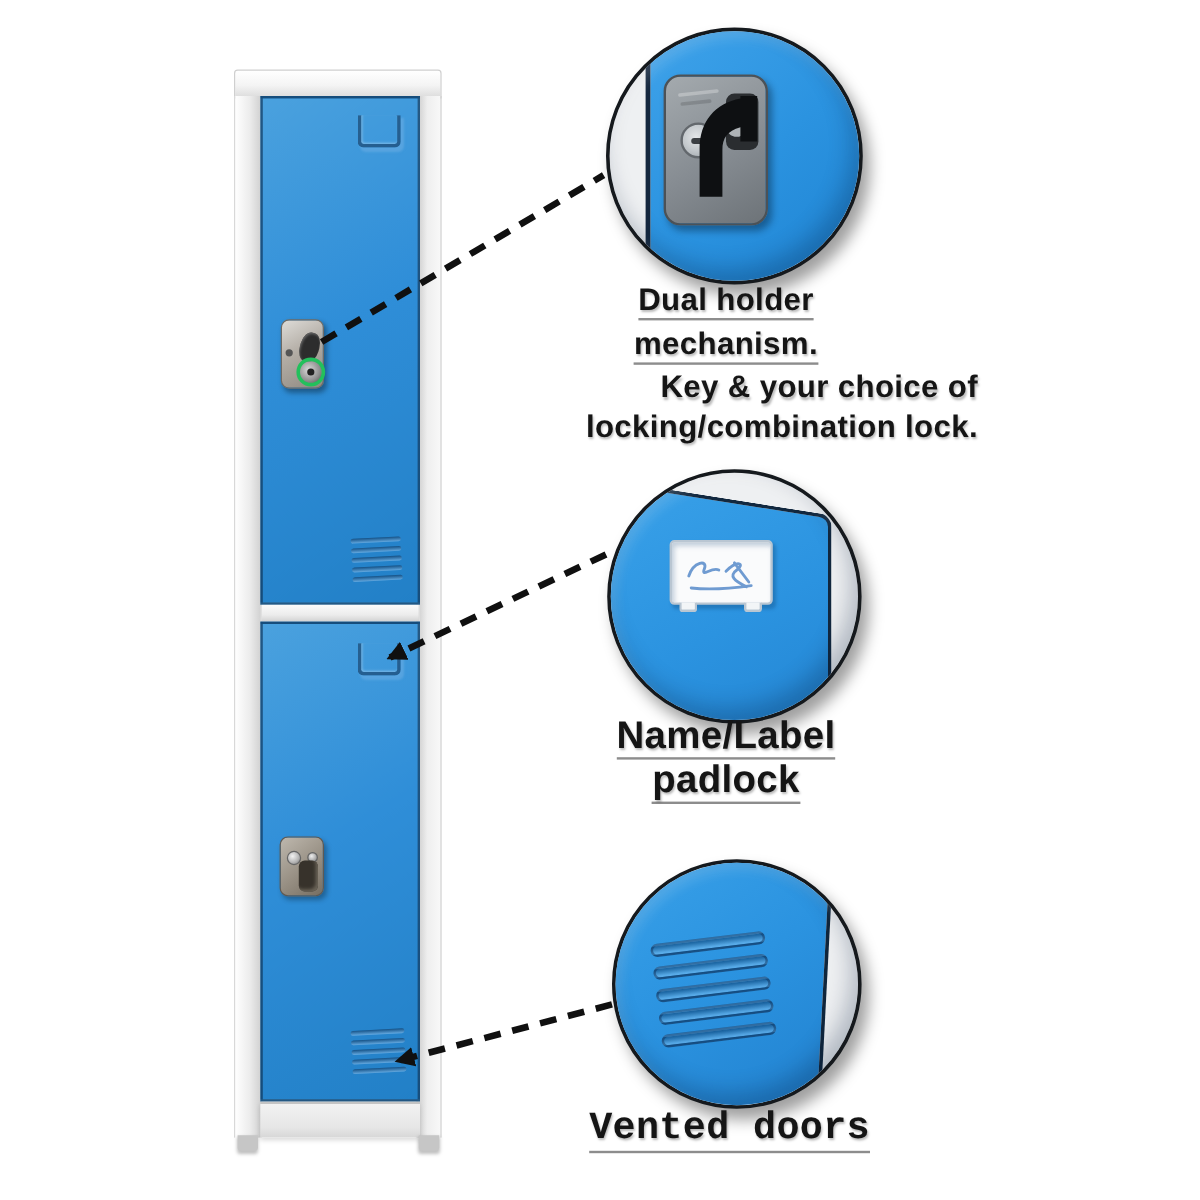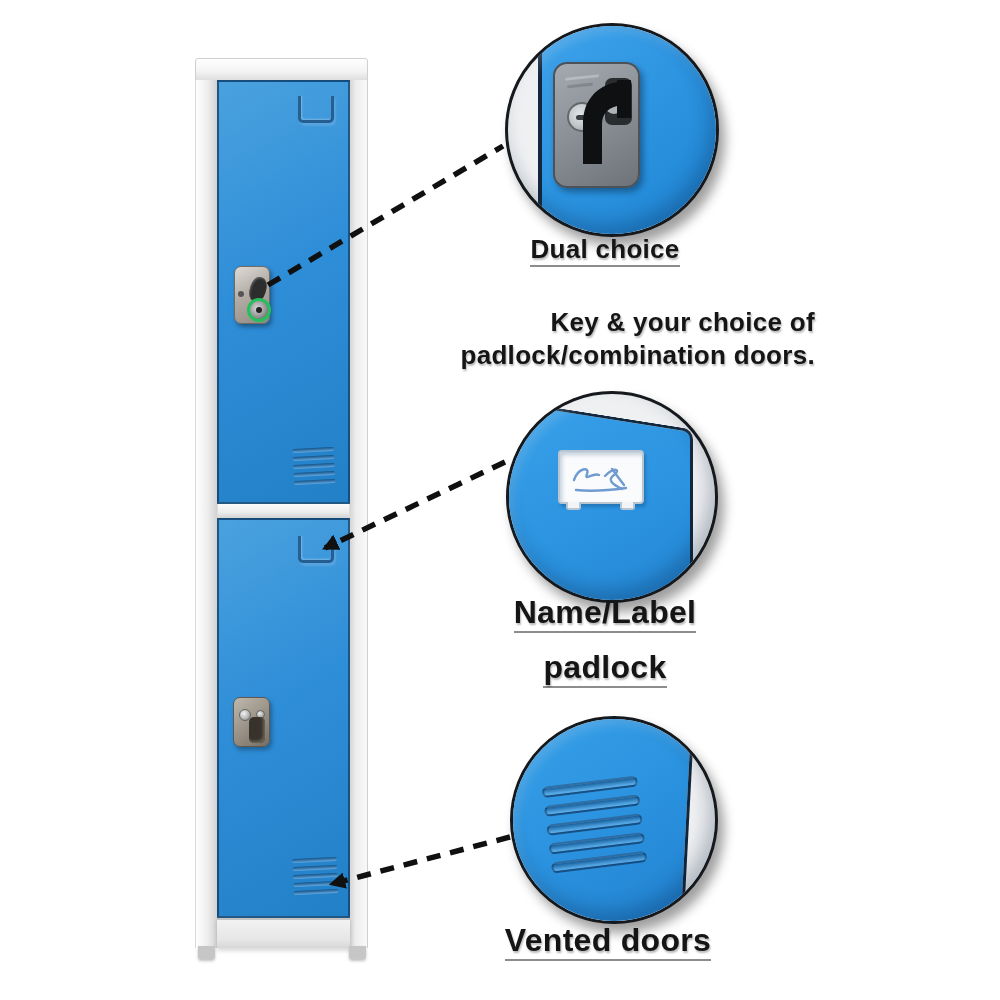--- a/index.html
+++ b/index.html
@@ -112,22 +112,22 @@
     background:linear-gradient(180deg,rgba(9,47,88,.45) 10%,rgba(190,225,250,.3) 85%);}
 
   
   .caption{position:absolute;text-align:center;color:#151515;font-weight:700;
     text-shadow:1px 2px 2px rgba(0,0,0,.28);letter-spacing:.3px;}
   .cap-line{margin-bottom:6px;}
   .u{display:inline-block;border-bottom:2px solid #8d8d8d;padding-bottom:3px;}
   .cap1{left:455px;top:236px;width:300px;font-size:26px;line-height:26px;}
   .note{left:405px;top:306px;width:410px;font-size:26px;line-height:33px;text-align:right;}
   .cap2{left:455px;top:596px;width:300px;font-size:32px;line-height:32px;}
-  .cap2 .cap-line{margin-bottom:18px;}
-  .cap3{left:458px;top:924px;width:300px;font-size:32px;line-height:32px;}
+  .cap2 .cap-line{margin-bottom:0;}
+  .cap3{left:458px;top:924px;width:300px;font-size:32px;line-height:32px;font-family:Liberation Mono, monospace;}
 
   .arrows{position:absolute;left:0;top:0;pointer-events:none;}
 </style>
 </head>
 <body>
 
 <div class="stage">
 
   <div class="locker">
     <div class="top-cap"></div>
@@ -192,25 +192,26 @@
       <div class="cyl"></div>
       <svg class="hook-svg" width="87" height="126" viewBox="0 0 87 126">
         <rect x="50" y="14" width="27" height="47" rx="7" fill="#2a2d30"></rect>
         <circle cx="59" cy="41" r="9" fill="#bcc2c7" opacity="0.9"></circle>
         <path d="M76,16 L76,54 L62,54 L62,42 C51,45 47,51 47,61 L47,100 L28,100 L28,60 C28,37 41,22 62,18 L62,16 Z" fill="#0e1012"></path>
       </svg>
     </div>
   </div>
 
   <div class="caption cap1">
-    <div class="cap-line"><span class="u">Dual choice</span></div>
+    <div class="cap-line"><span class="u">Dual holder</span></div>
+    <div class="cap-line"><span class="u">mechanism.</span></div>
   </div>
   <div class="caption note">
     <div>Key &amp; your choice of</div>
-    <div>padlock/combination doors.</div>
+    <div>locking/combination lock.</div>
   </div>
 
   <div class="circle c2">
     <div class="blue-panel"></div>
     <div class="name-card">
       <svg width="82" height="50" viewBox="0 0 82 50">
         <path d="M14,28 C18,16 30,14 27,22 C24,30 33,20 39,23 M45,24 C55,14 61,18 54,23 C47,28 52,32 62,37 M52,17 L64,33 M16,38 C34,40 52,38 66,36" stroke="#6f9bd1" stroke-width="2.4" fill="none" stroke-linecap="round"></path>
       </svg>
       <div class="tab tab-l"></div>
       <div class="tab tab-r"></div>

